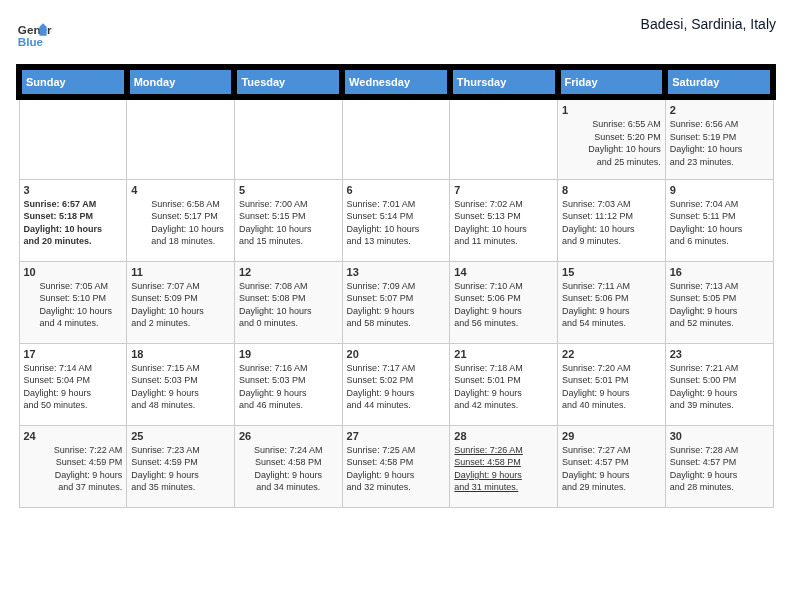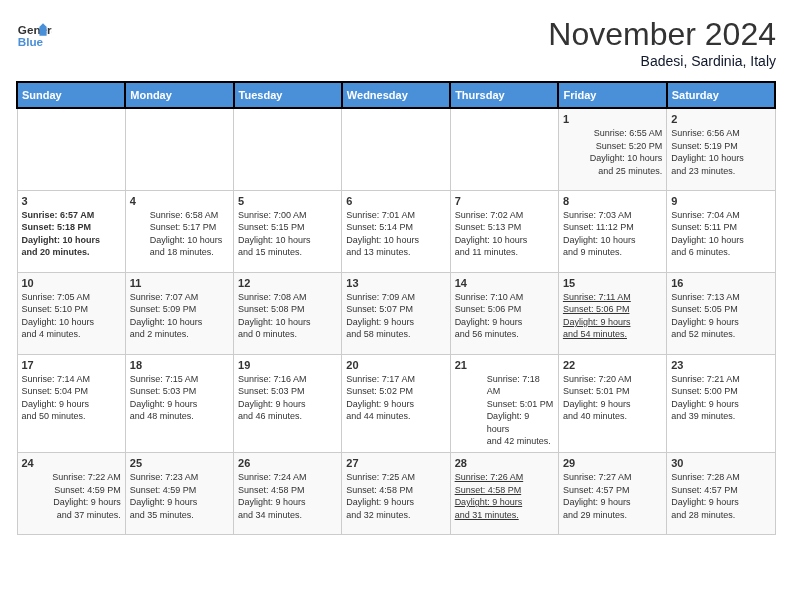--- a/index.html
+++ b/index.html
@@ -42,21 +42,21 @@
       border-collapse: collapse;
       table-layout: fixed;
     }
     thead tr th {
       background-color: #4a90d9;
       color: #fff;
       font-size: 11px;
       font-weight: bold;
       padding: 6px 4px;
       text-align: left;
-      border: 2px solid #000000;
+      border: 6px solid #000000;
     }
     tbody tr td {
       border: 1px solid #ccc;
       vertical-align: top;
       padding: 4px;
       font-size: 9.5px;
       color: #333;
       height: 82px;
       background: #fff;
     }
@@ -83,21 +83,20 @@
 
 <div class="header">
   <div class="logo">
     <svg class="logo-icon" viewBox="0 0 40 40">
       <text x="2" y="20" font-size="13" font-weight="bold" fill="#333">General</text>
       <text x="2" y="33" font-size="13" font-weight="bold" fill="#4a90d9">Blue</text>
       <polygon points="30,8 38,16 34,12 34,22 26,22 26,12 22,16" fill="#4a90d9"></polygon>
     </svg>
   </div>
   <div class="title-block">
-    <div class="month-title">November 2024</div>
     <div class="location">Badesi, Sardinia, Italy</div>
   </div>
 </div>
 
 <table>
   <thead>
     <tr>
     <th>Sunday</th>
         <th>Monday</th>
         <th>Tuesday</th>
@@ -176,21 +175,21 @@
           <span class="day-num">9</span>
           <div class="day-info" style="white-space: pre-line;">Sunrise: 7:04 AM
 Sunset: 5:11 PM
 Daylight: 10 hours
 and 6 minutes.</div>
         </td>
       </tr>
       <tr>
         <td>
           <span class="day-num">10</span>
-          <div class="day-info" style="white-space: pre-line;">Sunrise: 7:05 AM
+          <div class="day-info" style="white-space: pre-line; margin-left: 16px;">Sunrise: 7:05 AM
 Sunset: 5:10 PM
 Daylight: 10 hours
 and 4 minutes.</div>
         </td>
         <td>
           <span class="day-num">11</span>
           <div class="day-info" style="white-space: pre-line;">Sunrise: 7:07 AM
 Sunset: 5:09 PM
 Daylight: 10 hours
 and 2 minutes.</div>
@@ -211,21 +210,21 @@
         </td>
         <td>
           <span class="day-num">14</span>
           <div class="day-info" style="white-space: pre-line;">Sunrise: 7:10 AM
 Sunset: 5:06 PM
 Daylight: 9 hours
 and 56 minutes.</div>
         </td>
         <td>
           <span class="day-num">15</span>
-          <div class="day-info" style="white-space: pre-line; text-decoration: underline;">Sunrise: 7:11 AM
+          <div class="day-info" style="white-space: pre-line;">Sunrise: 7:11 AM
 Sunset: 5:06 PM
 Daylight: 9 hours
 and 54 minutes.</div>
         </td>
         <td>
           <span class="day-num">16</span>
           <div class="day-info" style="white-space: pre-line;">Sunrise: 7:13 AM
 Sunset: 5:05 PM
 Daylight: 9 hours
 and 52 minutes.</div>
@@ -255,21 +254,21 @@
         </td>
         <td>
           <span class="day-num">20</span>
           <div class="day-info" style="white-space: pre-line;">Sunrise: 7:17 AM
 Sunset: 5:02 PM
 Daylight: 9 hours
 and 44 minutes.</div>
         </td>
         <td>
           <span class="day-num">21</span>
-          <div class="day-info" style="white-space: pre-line; margin-left: 32px;">Sunrise: 7:18 AM
+          <div class="day-info" style="white-space: pre-line;">Sunrise: 7:18 AM
 Sunset: 5:01 PM
 Daylight: 9 hours
 and 42 minutes.</div>
         </td>
         <td>
           <span class="day-num">22</span>
           <div class="day-info" style="white-space: pre-line;">Sunrise: 7:20 AM
 Sunset: 5:01 PM
 Daylight: 9 hours
 and 40 minutes.</div>
@@ -292,21 +291,21 @@
         </td>
         <td>
           <span class="day-num">25</span>
           <div class="day-info" style="white-space: pre-line;">Sunrise: 7:23 AM
 Sunset: 4:59 PM
 Daylight: 9 hours
 and 35 minutes.</div>
         </td>
         <td>
           <span class="day-num">26</span>
-          <div class="day-info" style="white-space: pre-line;">Sunrise: 7:24 AM
+          <div class="day-info" style="white-space: pre-line; text-align: center;">Sunrise: 7:24 AM
 Sunset: 4:58 PM
 Daylight: 9 hours
 and 34 minutes.</div>
         </td>
         <td>
           <span class="day-num">27</span>
           <div class="day-info" style="white-space: pre-line;">Sunrise: 7:25 AM
 Sunset: 4:58 PM
 Daylight: 9 hours
 and 32 minutes.</div>

